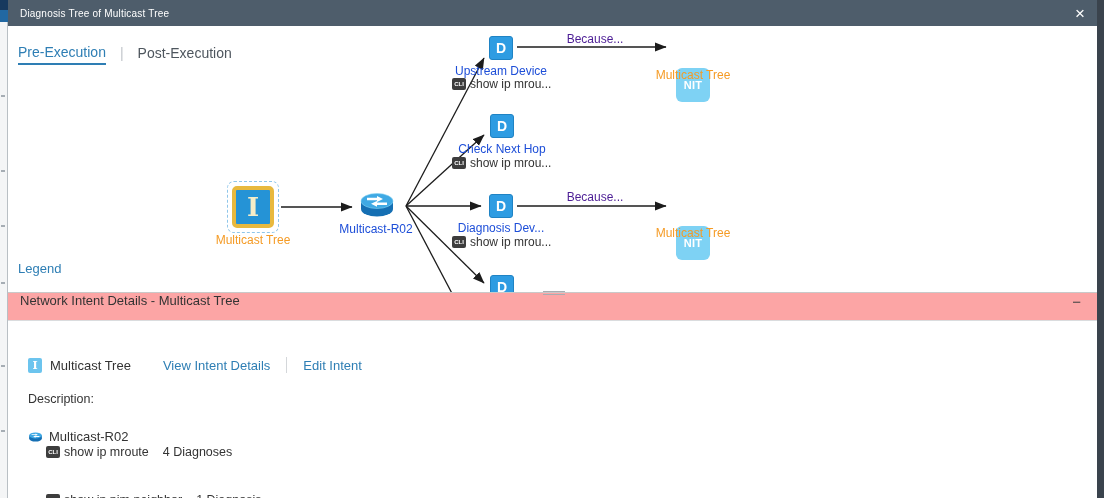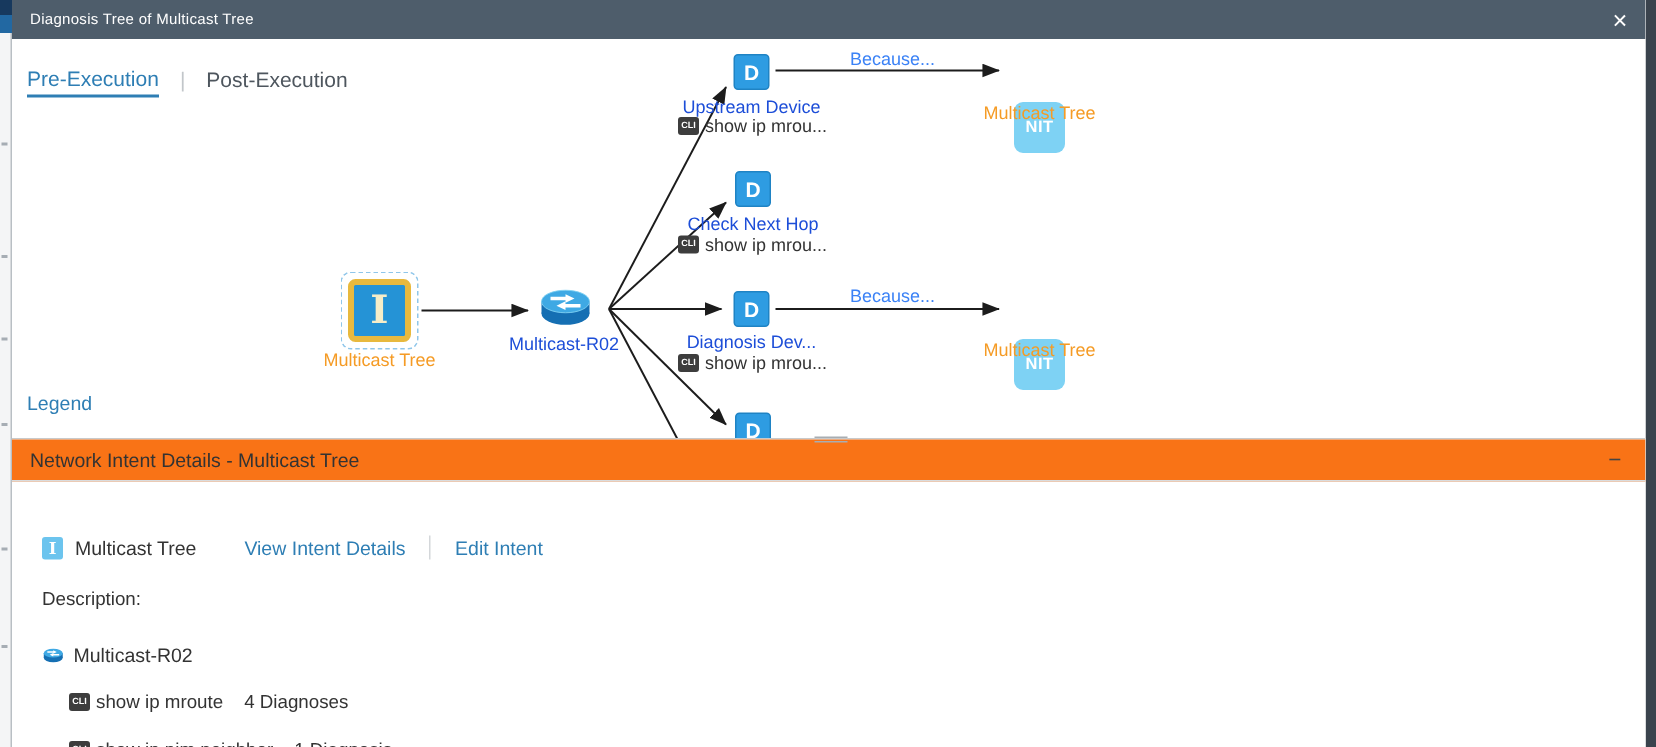--- a/index.html
+++ b/index.html
@@ -35,25 +35,25 @@
   .intent-node { left:219px; top:181px; width:52px; height:52px; border:1px dashed #8fc6ea; border-radius:7px; display:flex; align-items:center; justify-content:center; cursor:pointer; }
   .intent-inner { width:42px; height:42px; background:#2593d6; border:4px solid #e8b93e; border-radius:5px; display:flex; align-items:center; justify-content:center; }
   .intent-inner span { font-family:"DejaVu Serif",serif; font-weight:bold; font-size:26px; color:#f6edc8; line-height:1; }
   .node-label { position:absolute; z-index:2; font-size:12px; text-align:center; }
   .lbl-orange { color:#f59b25; }
   .lbl-blue { color:#1d4ed8; }
   .d-node { width:24px; height:24px; background:#2e9ce2; border:1px solid #1f83c4; border-radius:3px; color:#fff; font-weight:bold; font-size:14px; display:flex; align-items:center; justify-content:center; cursor:pointer; }
   .nit-node { width:34px; height:34px; background:#7ed2f4; border-radius:6px; color:#fff; font-weight:bold; font-size:11px; display:flex; align-items:center; justify-content:center; letter-spacing:.3px; cursor:pointer;margin-top:37px; }
   .cli-row { position:absolute; z-index:2; display:flex; align-items:center; font-size:12px; color:#333; }
   .cli-badge { width:14px; height:12px; background:#3d3d3d; border-radius:2px; color:#fff; font-size:6px; font-weight:bold; display:flex; align-items:center; justify-content:center; margin-right:4px; flex:none; }
-  .edge-label { position:absolute; z-index:2; font-size:12px; color:#3b82f6; text-align:center; width:100px; }
+  .edge-label { position:absolute; z-index:2; font-size:12px; color:#4c1d95; text-align:center; width:100px; }
 
   
   .panel { position:absolute; left:0; top:292px; width:1089px; height:206px; background:#fff; z-index:5; border-top:1px solid #c9c9c9; }
-  .panel-header { position:relative; height:28px; background:#f97316; border-bottom:1px solid #dadcde; display:flex; align-items:center; padding:0 12px; }
+  .panel-header { position:relative; height:28px; background:#fca5a5; border-bottom:1px solid #dadcde; display:flex; align-items:flex-start; padding:0 12px; }
   .panel-header .ptitle { font-size:13px; color:#333; }
   .panel-header .minimize { margin-left:auto; font-size:15px; color:#444; cursor:pointer; margin-right:4px; }
   .drag-handle { position:absolute; left:535px; top:-4px; width:22px; cursor:row-resize; }
   .drag-handle i { display:block; height:1px; background:#a8adb2; margin:2px 0; }
 
   .panel-body { position:relative; height:178px; }
   .intent-row { position:absolute; left:20px; top:36px; display:flex; align-items:center; font-size:13px; }
   .i-badge { width:14px; height:15px; background:#6cc4ee; border-radius:2px; color:#fff; display:flex; align-items:center; justify-content:center; font-family:"DejaVu Serif",serif; font-weight:bold; font-size:11px; margin-right:8px; flex:none; }
   .intent-name { color:#333; margin-right:32px; }
   .plink { color:#2e7eb4; cursor:pointer; }
@@ -194,21 +194,21 @@
         <div class="device-row">
           <svg width="15" height="12" viewBox="0 0 38 28">
             <ellipse cx="19" cy="18" rx="16" ry="7.5" fill="#156fb3"></ellipse>
             <rect x="3" y="10" width="32" height="8" fill="#156fb3"></rect>
             <ellipse cx="19" cy="10" rx="16" ry="7.5" fill="#3fa9e4"></ellipse>
             <path d="M9,6.8 h10 v-1.7 l6,2.9 -6,2.9 v-1.7 h-10 z" fill="#fff"></path>
             <path d="M29,11.6 h-10 v-1.7 l-6,2.9 6,2.9 v-1.7 h10 z" fill="#fff"></path>
           </svg>
           <span>Multicast-R02</span>
         </div>
-        <div class="cmd-row" style="top:140px;">
+        <div class="cmd-row" style="top:124px;">
           <span class="cli-badge">CLI</span>
           <span>show ip mroute</span>
           <span class="cmd-count">4 Diagnoses</span>
         </div>
         <div class="cmd-row" style="top:172px;">
           <span class="cli-badge">CLI</span>
           <span>show ip pim neighbor</span>
           <span class="cmd-count">1 Diagnosis</span>
         </div>
       </div>

